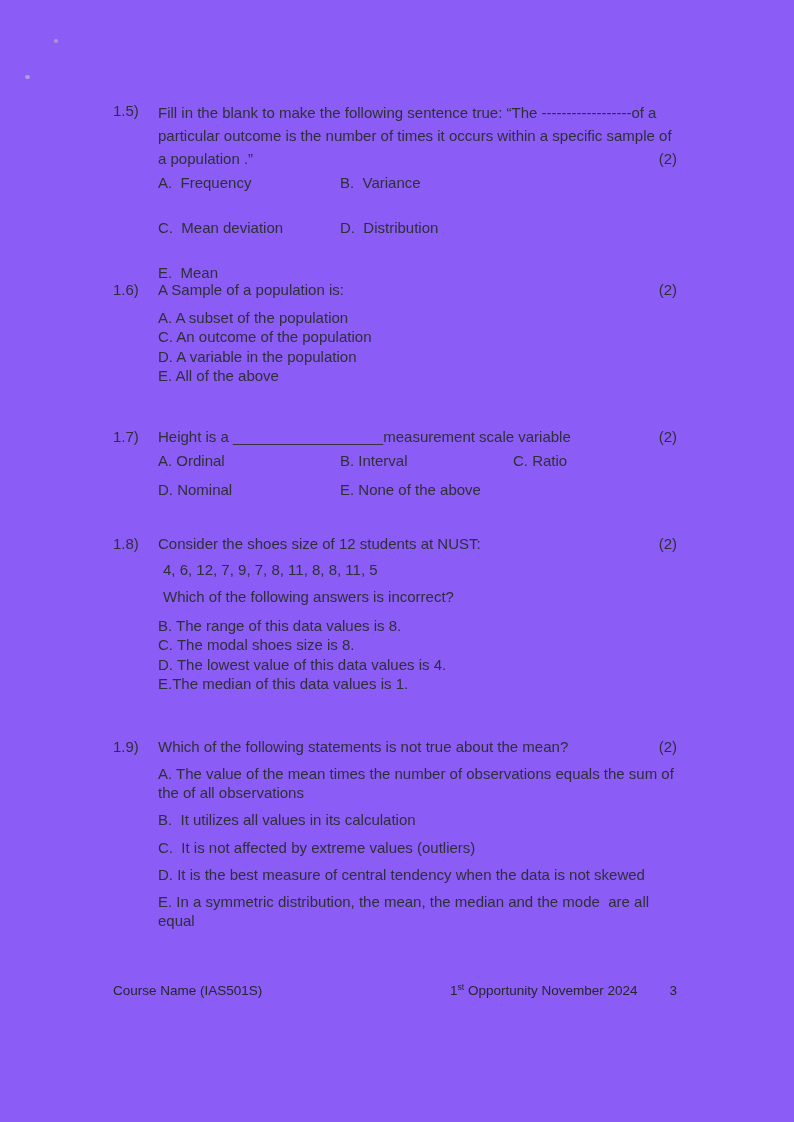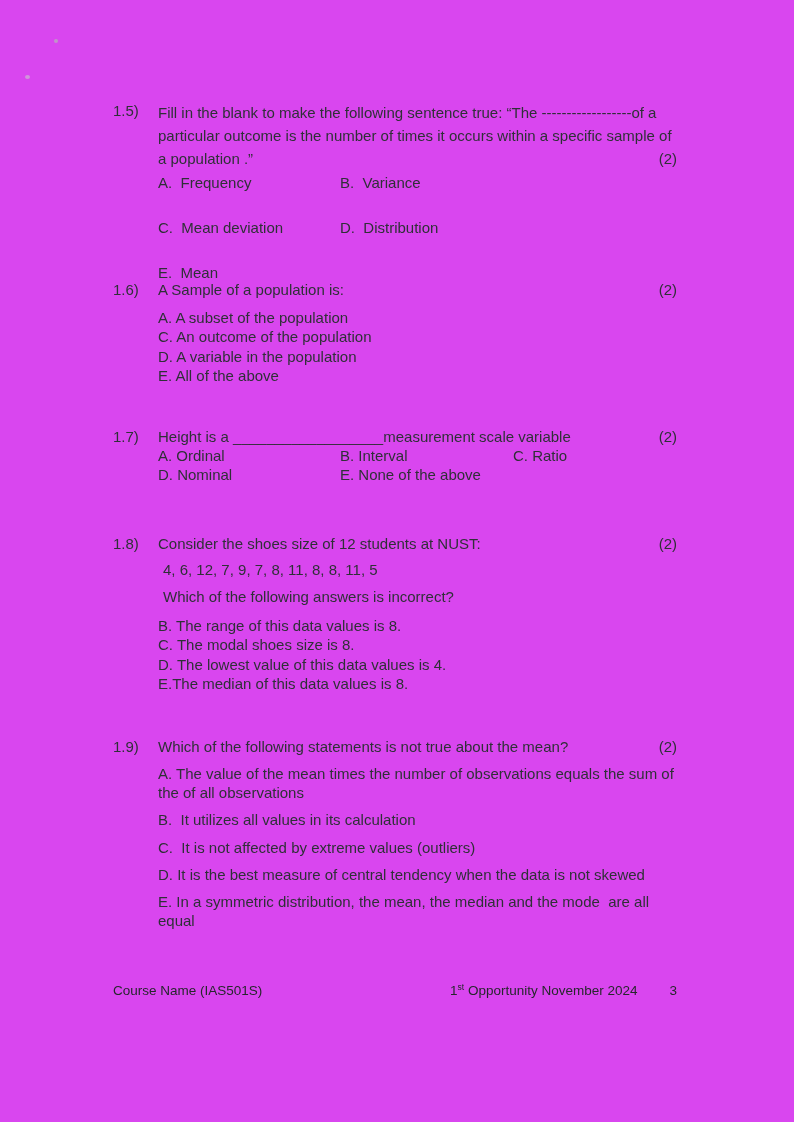--- a/index.html
+++ b/index.html
@@ -1,20 +1,20 @@
 <!DOCTYPE html>
 <html><head>
 <meta charset="utf-8">
 <style>
   html, body { margin: 0; padding: 0; background: #ffffff; }
   .page {
     position: relative;
     width: 794px;
     height: 1122px;
-    background: #d946ef;
+    background: #8b5cf6;
     font-family: "Liberation Sans", sans-serif;
     color: #2f3037;
     font-size: 15px;
     overflow: hidden;
   }
   .speckle { position: absolute; border-radius: 50%; }
   .s1 { left: 54px; top: 39px; width: 4px; height: 4px; background: #b5b5b8; opacity: .7; }
   .s2 { left: 25px; top: 75px; width: 5px; height: 4px; background: #c9c9cc; opacity: .6; }
 
   .q {
@@ -38,22 +38,24 @@
 
   .opt { white-space: pre-wrap; line-height: 19px; }
 
   .grid2 {
     margin-top: 3px;
     display: grid;
     grid-template-columns: 182px 1fr;
     row-gap: 26px;
   }
   .grid3 {
+    margin-top: 5px;
     display: grid;
     grid-template-columns: 182px 173px 1fr;
+    row-gap: 10px;
   }
   .list { margin-top: 9px; }
   .list .opt { line-height: 19.3px; }
   .list-18 { margin-top: 10px; }
   .list-18 .opt { line-height: 19.4px; }
 
   .dataline { margin-top: 7px; padding-left: 5px; line-height: 19px; white-space: pre-wrap; }
   .subq { margin-top: 8px; padding-left: 5px; line-height: 19px; }
 
   .spaced-list { margin-top: 8px; }
@@ -139,21 +141,21 @@
       <div class="hdr">
         <span class="stem-text">Consider the shoes size of 12 students at NUST:</span>
         <span class="pts">(2)</span>
       </div>
       <div class="dataline">4, 6, 12, 7, 9, 7, 8, 11, 8, 8, 11, 5</div>
       <div class="subq">Which of the following answers is incorrect?</div>
       <div class="list list-18">
         <div class="opt">B. The range of this data values is 8.</div>
         <div class="opt">C. The modal shoes size is 8.</div>
         <div class="opt">D. The lowest value of this data values is 4.</div>
-        <div class="opt">E.The median of this data values is 8.</div>
+        <div class="opt">E.The median of this data values is 1.</div>
       </div>
     </div>
   </section>
 
   <section class="q" style="top:737px">
     <div class="qnum">1.9)</div>
     <div class="qbody">
       <div class="hdr">
         <span class="stem-text">Which of the following statements is not true about the mean?</span>
         <span class="pts">(2)</span>

